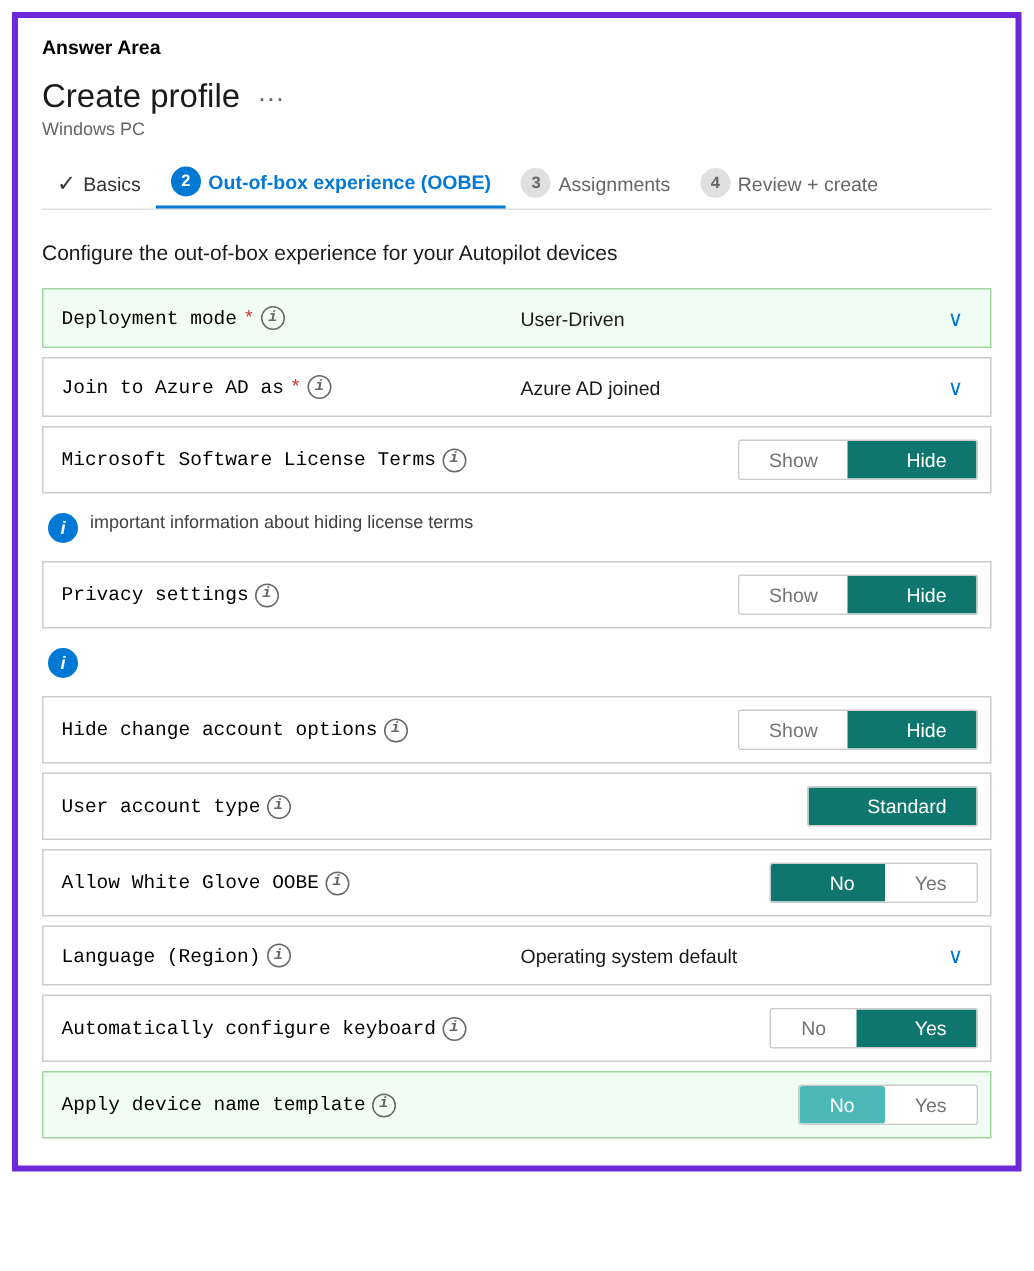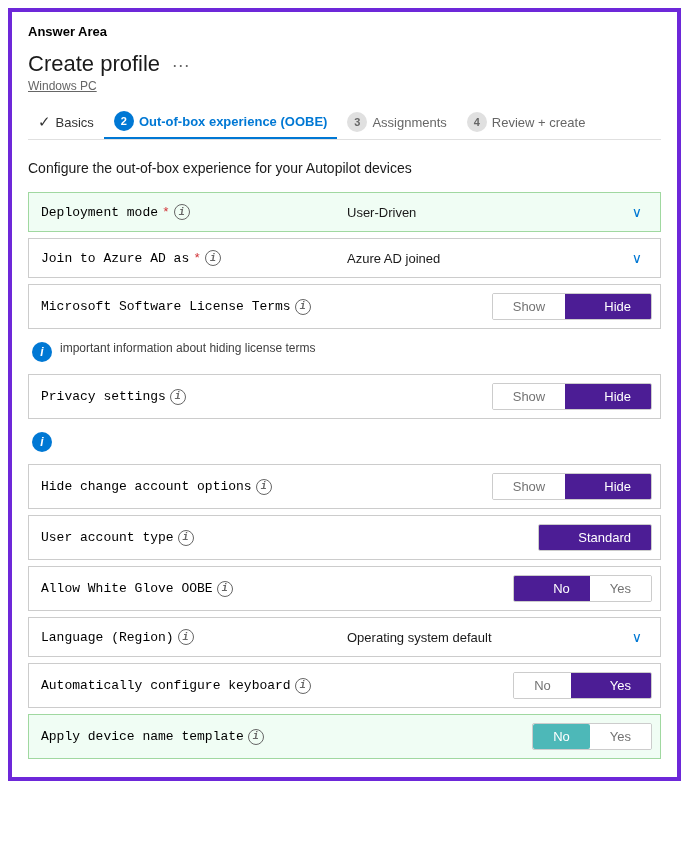--- a/index.html
+++ b/index.html
@@ -35,21 +35,20 @@
       font-size: 18px;
       color: #666;
       margin-left: 8px;
     }
 
     .page-subtitle {
       color: #666;
       font-size: 12px;
       margin-top: 2px;
       margin-bottom: 12px;
-      text-decoration: underline;
     }
 
     .breadcrumb-nav {
       display: flex;
       align-items: center;
       gap: 0;
       margin-bottom: 20px;
       border-bottom: 1px solid #e0e0e0;
       padding-bottom: 0;
     }
@@ -185,21 +184,21 @@
     .toggle-btn {
       padding: 5px 20px;
       font-size: 13px;
       border: none;
       background: #fff;
       cursor: pointer;
       color: #737373;
     }
 
     .toggle-btn.active-blue {
-      background: #4c1d95;
+      background: #0f766e;
       color: #fff;
       padding-left: 39px;
     }
 
     .toggle-btn.active-teal {
       background: #4db8b8;
       color: #fff;
       border-radius: 2px;
     }
 

